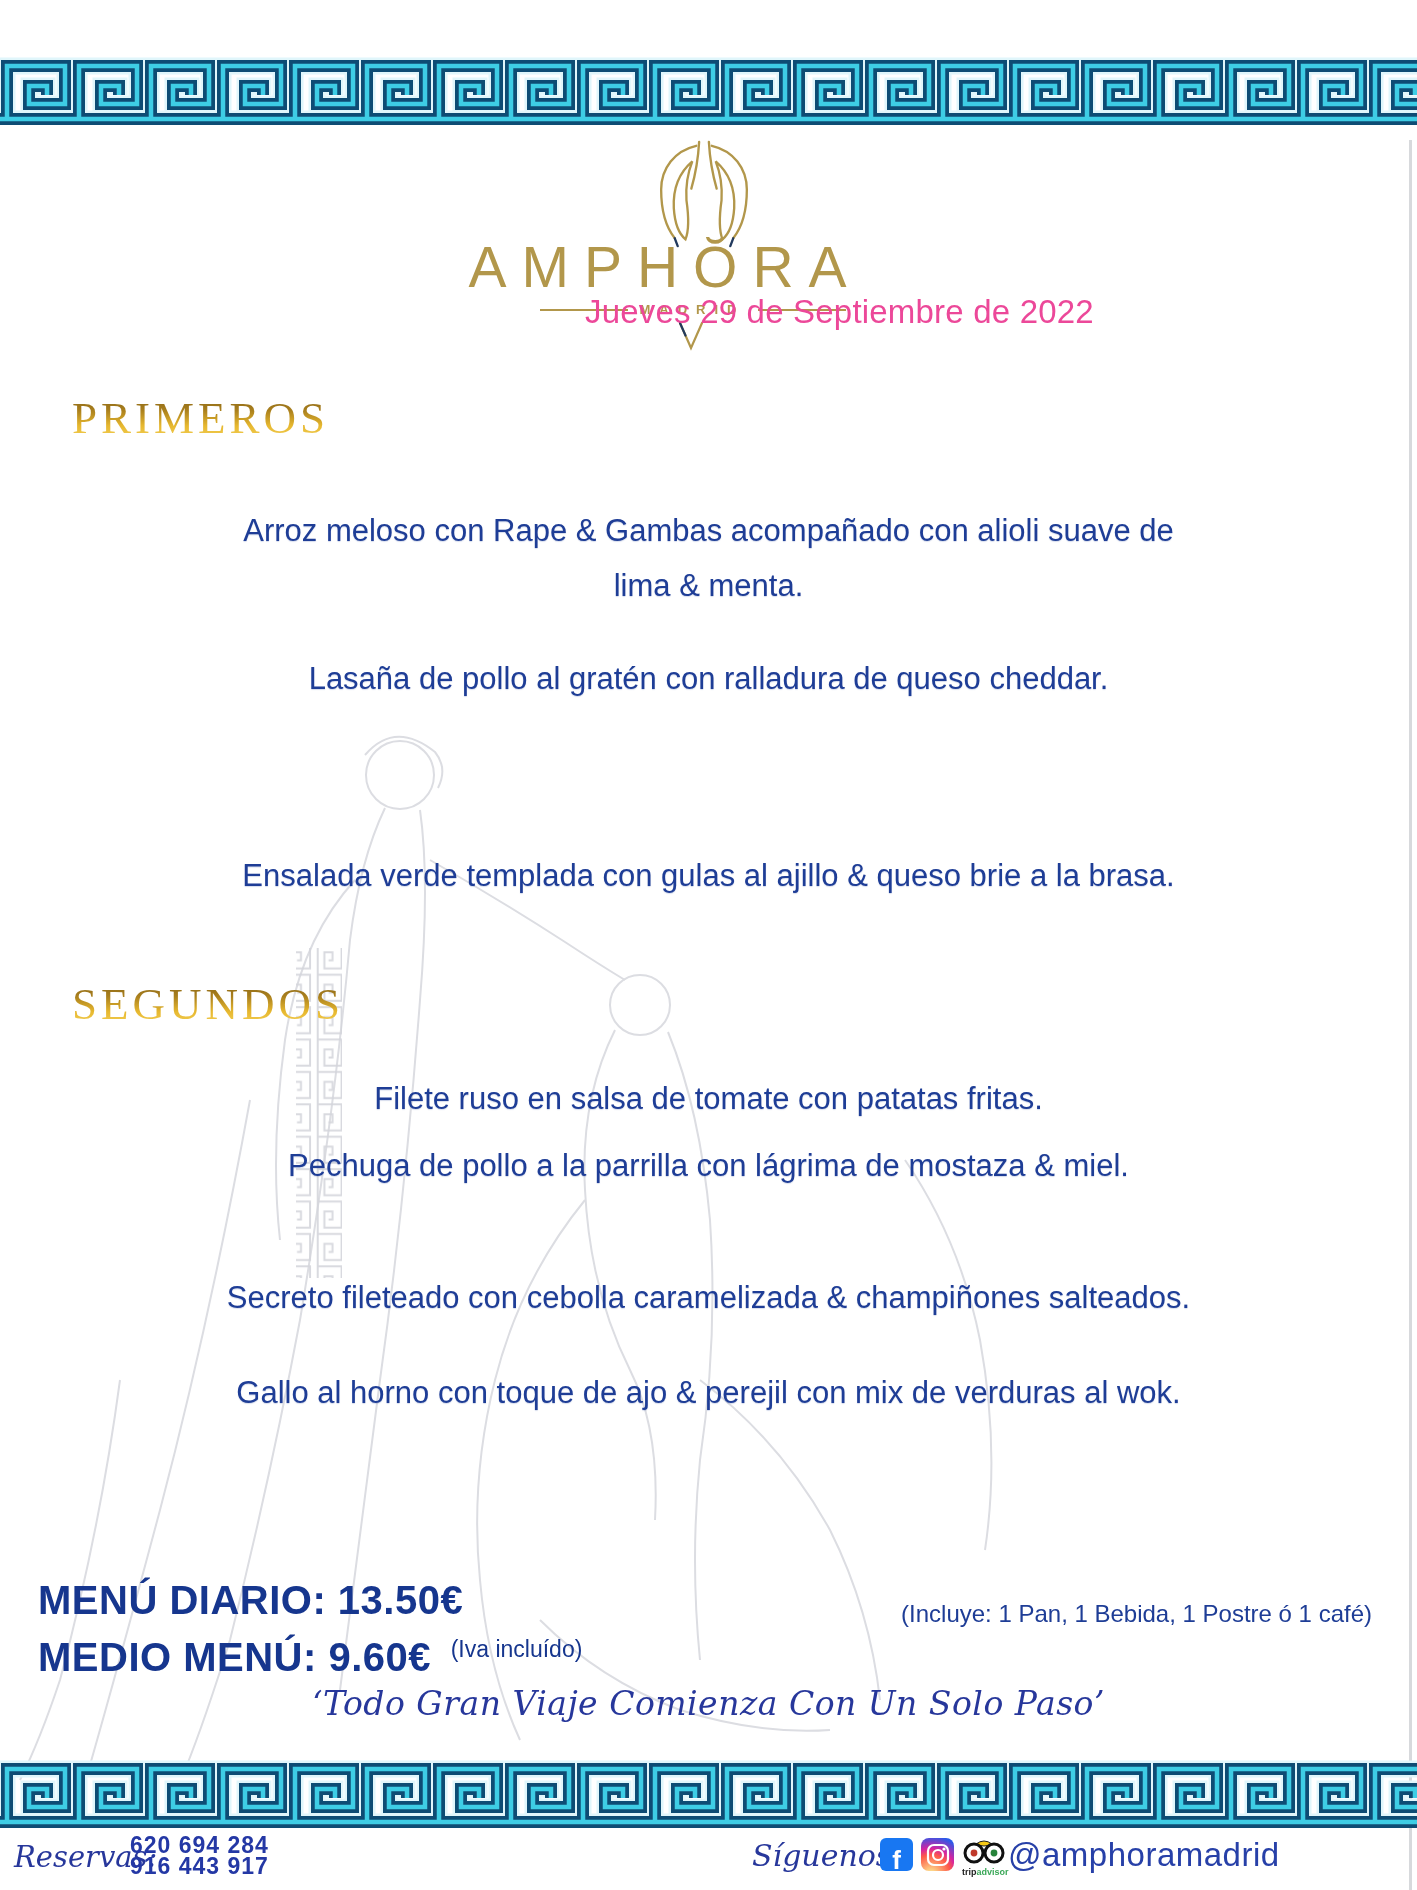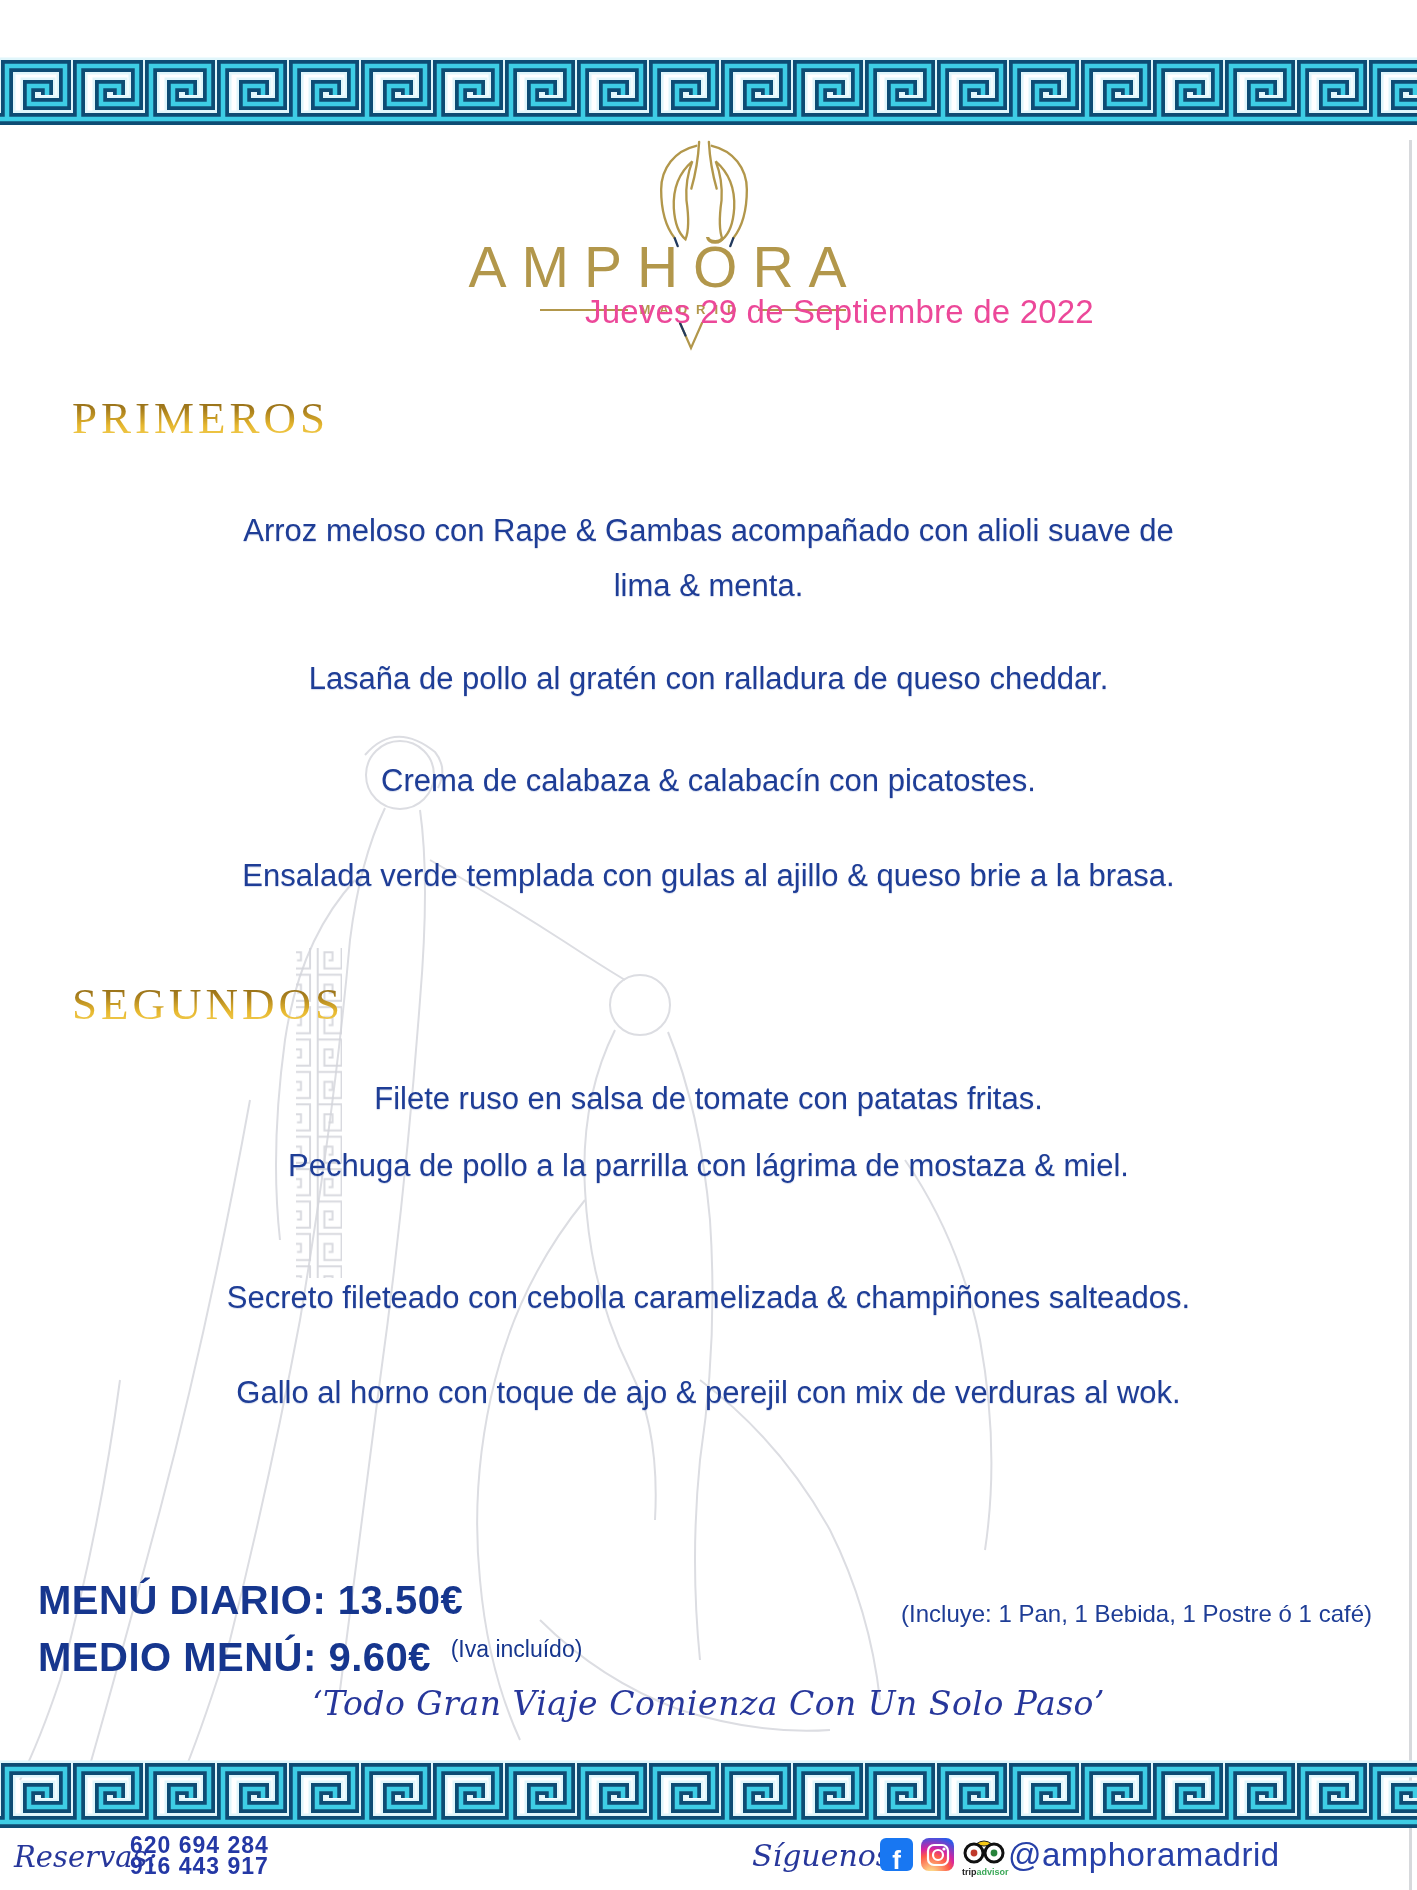--- a/index.html
+++ b/index.html
@@ -171,21 +171,20 @@
       <path d="M2,2 L7.5,14.5" fill="none" stroke="#223a5e" stroke-width="2.2" stroke-linecap="round"></path>
     </svg>
   </div>
 
   <div class="menu-date">Jueves 29 de Septiembre de 2022</div>
 
   <div class="gold-title title-primeros">PRIMEROS</div>
   <div class="dish dish-p2">Lasaña de pollo al gratén con ralladura de queso cheddar.</div>
   <div class="dish dish-p1">Arroz meloso con Rape &amp; Gambas acompañado con alioli suave de
 lima &amp; menta.</div>
-  <div class="dish dish-p3">Crema de calabaza &amp; calabacín con picatostes.</div>
   <div class="dish dish-p4">Ensalada verde templada con gulas al ajillo &amp; queso brie a la brasa.</div>
 
   <div class="gold-title title-segundos">SEGUNDOS</div>
   <div class="dish dish-s1">Filete ruso en salsa de tomate con patatas fritas.</div>
   <div class="dish dish-s2">Pechuga de pollo a la parrilla con lágrima de mostaza &amp; miel.</div>
   <div class="dish dish-s3">Secreto fileteado con cebolla caramelizada &amp; champiñones salteados.</div>
   <div class="dish dish-s4">Gallo al horno con toque de ajo &amp; perejil con mix de verduras al wok.</div>
 
   <div class="pricing">
     <div class="price-row">

